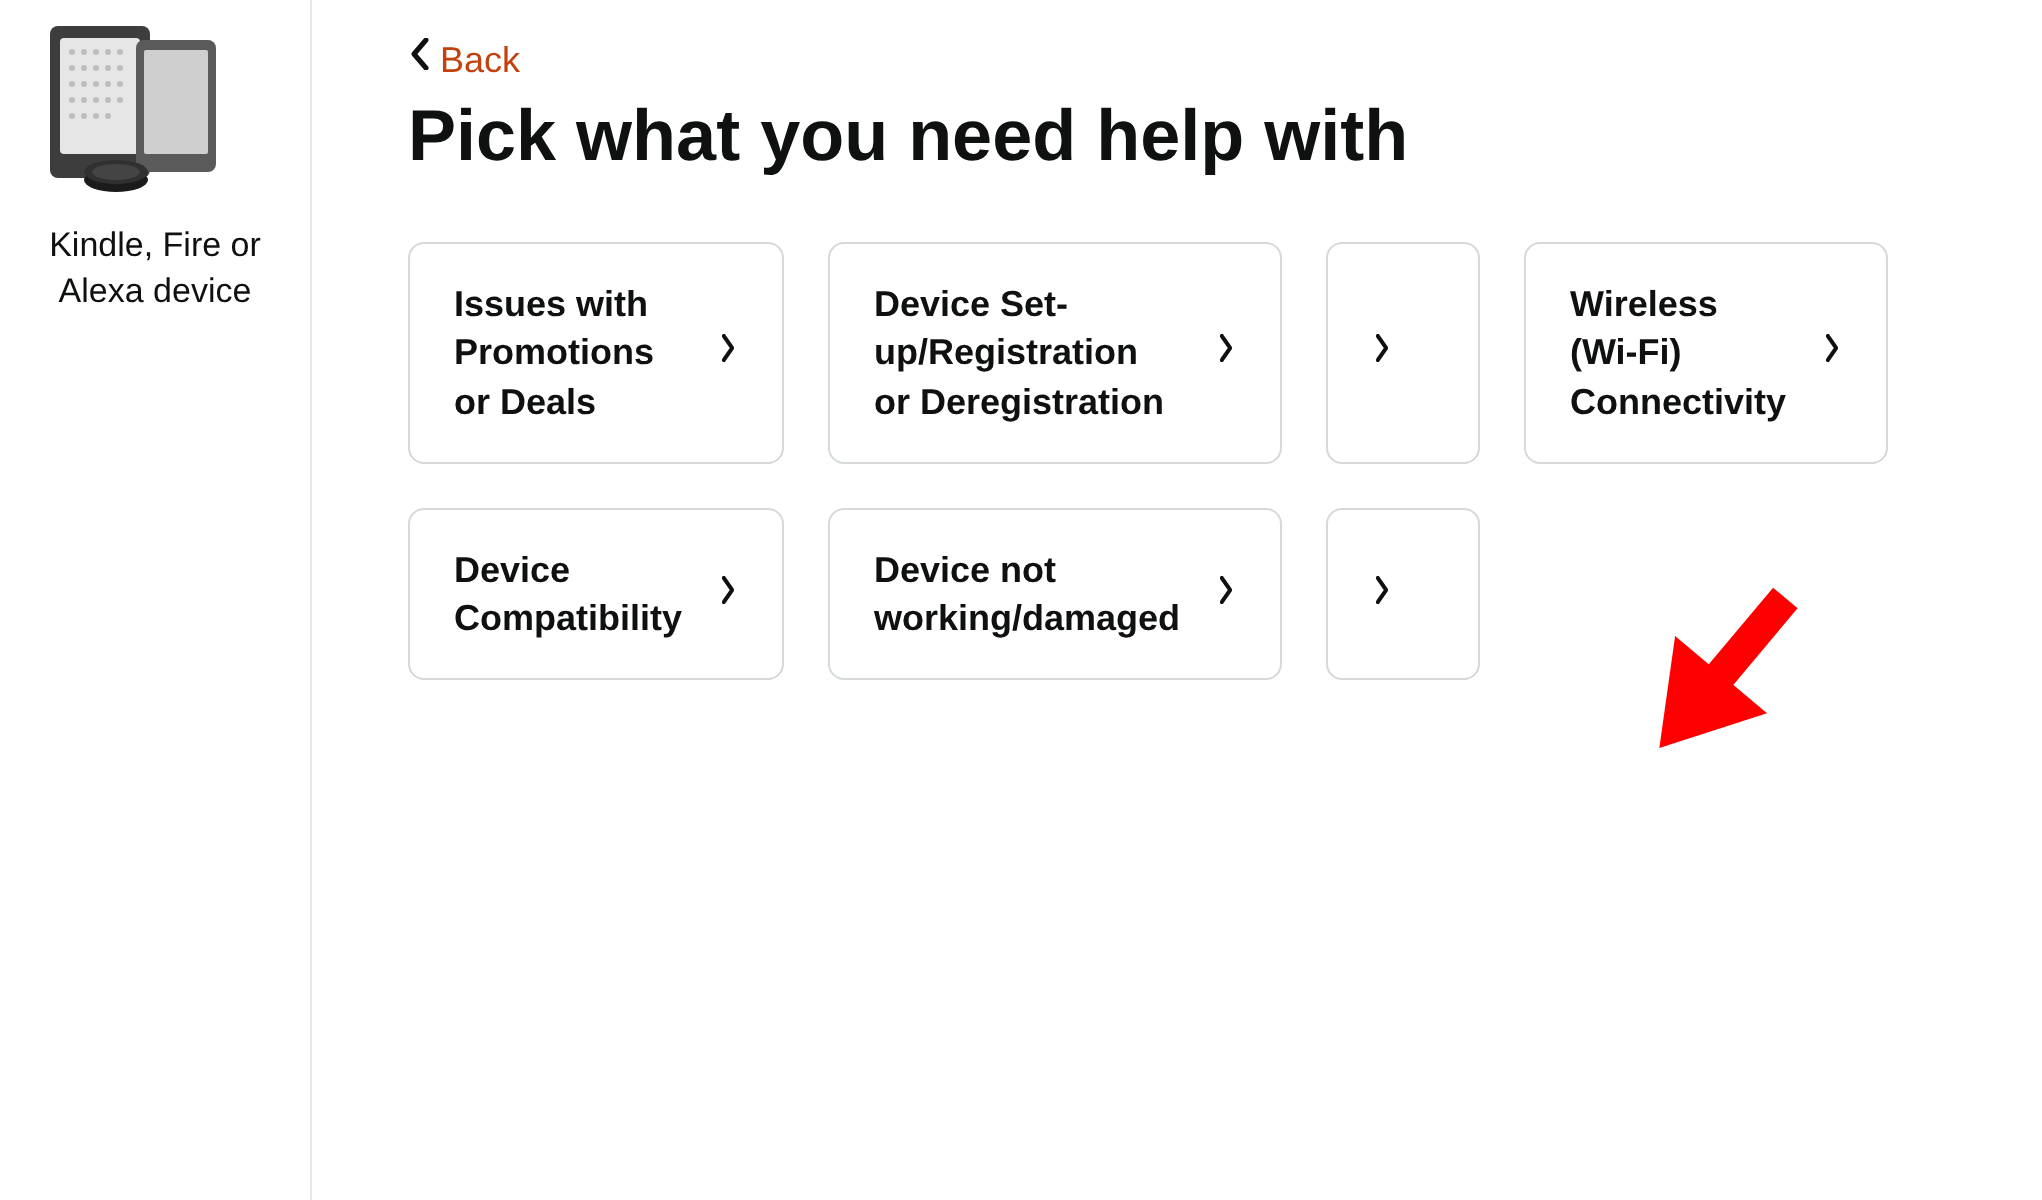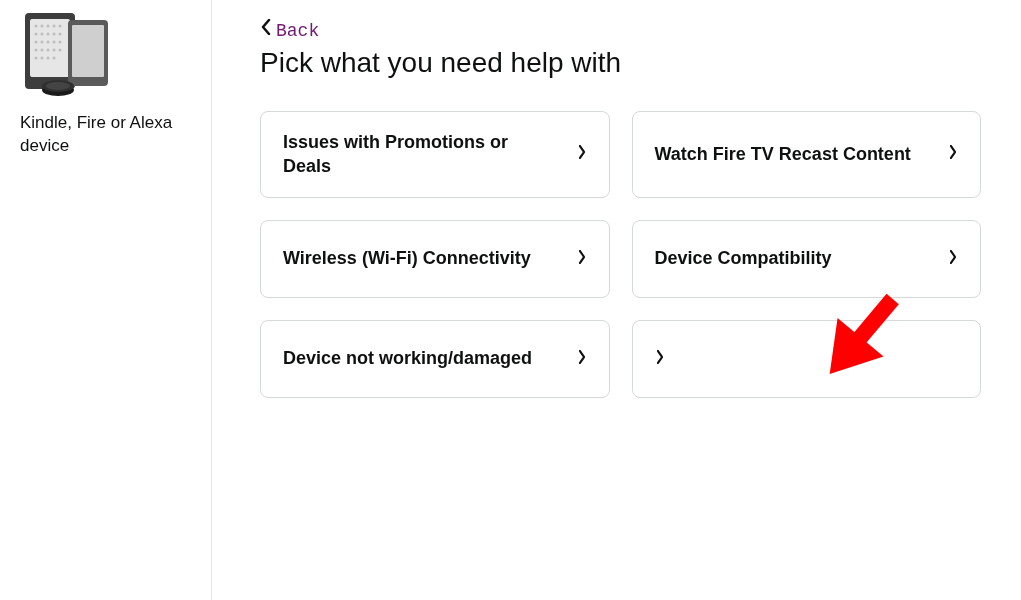--- a/index.html
+++ b/index.html
@@ -12,24 +12,25 @@
       position: relative;
       overflow: hidden;
     }
 
     .layout {
       display: flex;
       height: 100%;
     }
 
     .sidebar {
-      width: 212px;
+      width: 156px;
       padding: 10px 20px;
       border-right: 1px solid #e7e7e7;
       flex-shrink: 0;
+      text-align: center;
     }
 
     .device-img-wrap {
       width: 90px;
       height: 90px;
       margin-bottom: 12px;
       position: relative;
     }
     .device-img-wrap svg { display: block; }
 
@@ -41,41 +42,40 @@
 
     .main {
       flex: 1;
       padding: 20px 40px 40px 48px;
     }
 
     .back-link {
       display: inline-flex;
       align-items: center;
       font-size: 18px;
-      color: #701a75;
+      color: #c2410c;
       cursor: pointer;
       margin-bottom: 6px;
-      font-family: Liberation Mono, monospace;
     }
     .back-link .chev {
       display: inline-block;
       margin-right: 4px;
       transform: translateY(-1px);
     }
 
     .page-title {
-      font-size: 28px;
-      font-weight: 400;
+      font-size: 36px;
+      font-weight: 700;
       color: #0f1111;
       margin-bottom: 32px;
     }
 
     .options-grid {
       display: grid;
-      grid-template-columns: 1fr 1fr;
+      grid-template-columns: 1fr 1fr 1fr 1fr;
       gap: 22px 22px;
       max-width: 740px;
     }
 
     .option-card {
       display: flex;
       align-items: center;
       justify-content: space-between;
       min-height: 78px;
       padding: 18px 22px;
@@ -173,23 +173,30 @@
 
       <div class="option-card">
         <span class="option-label">Issues with Promotions or Deals</span>
         <span class="card-chevron">
           <svg width="10" height="14" viewBox="0 0 10 14">
               <path d="M2 1 L8 7 L2 13" stroke="#0f1111" stroke-width="2.5" fill="none" stroke-linecap="round" stroke-linejoin="round"></path>
             </svg>
         </span>
       </div>
 
-
-      <div class="option-card">
-        <span class="option-label">Watch Fire TV Recast Content</span>
+      <div class="option-card">
+        <span class="option-label">Device Set-up/Registration or Deregistration</span>
+        <span class="card-chevron">
+          <svg width="10" height="14" viewBox="0 0 10 14">
+              <path d="M2 1 L8 7 L2 13" stroke="#0f1111" stroke-width="2.5" fill="none" stroke-linecap="round" stroke-linejoin="round"></path>
+            </svg>
+        </span>
+      </div>
+
+      <div class="option-card">
         <span class="card-chevron">
           <svg width="10" height="14" viewBox="0 0 10 14">
               <path d="M2 1 L8 7 L2 13" stroke="#0f1111" stroke-width="2.5" fill="none" stroke-linecap="round" stroke-linejoin="round"></path>
             </svg>
         </span>
       </div>
 
       <div class="option-card">
         <span class="option-label">Wireless (Wi-Fi) Connectivity</span>
         <span class="card-chevron">

